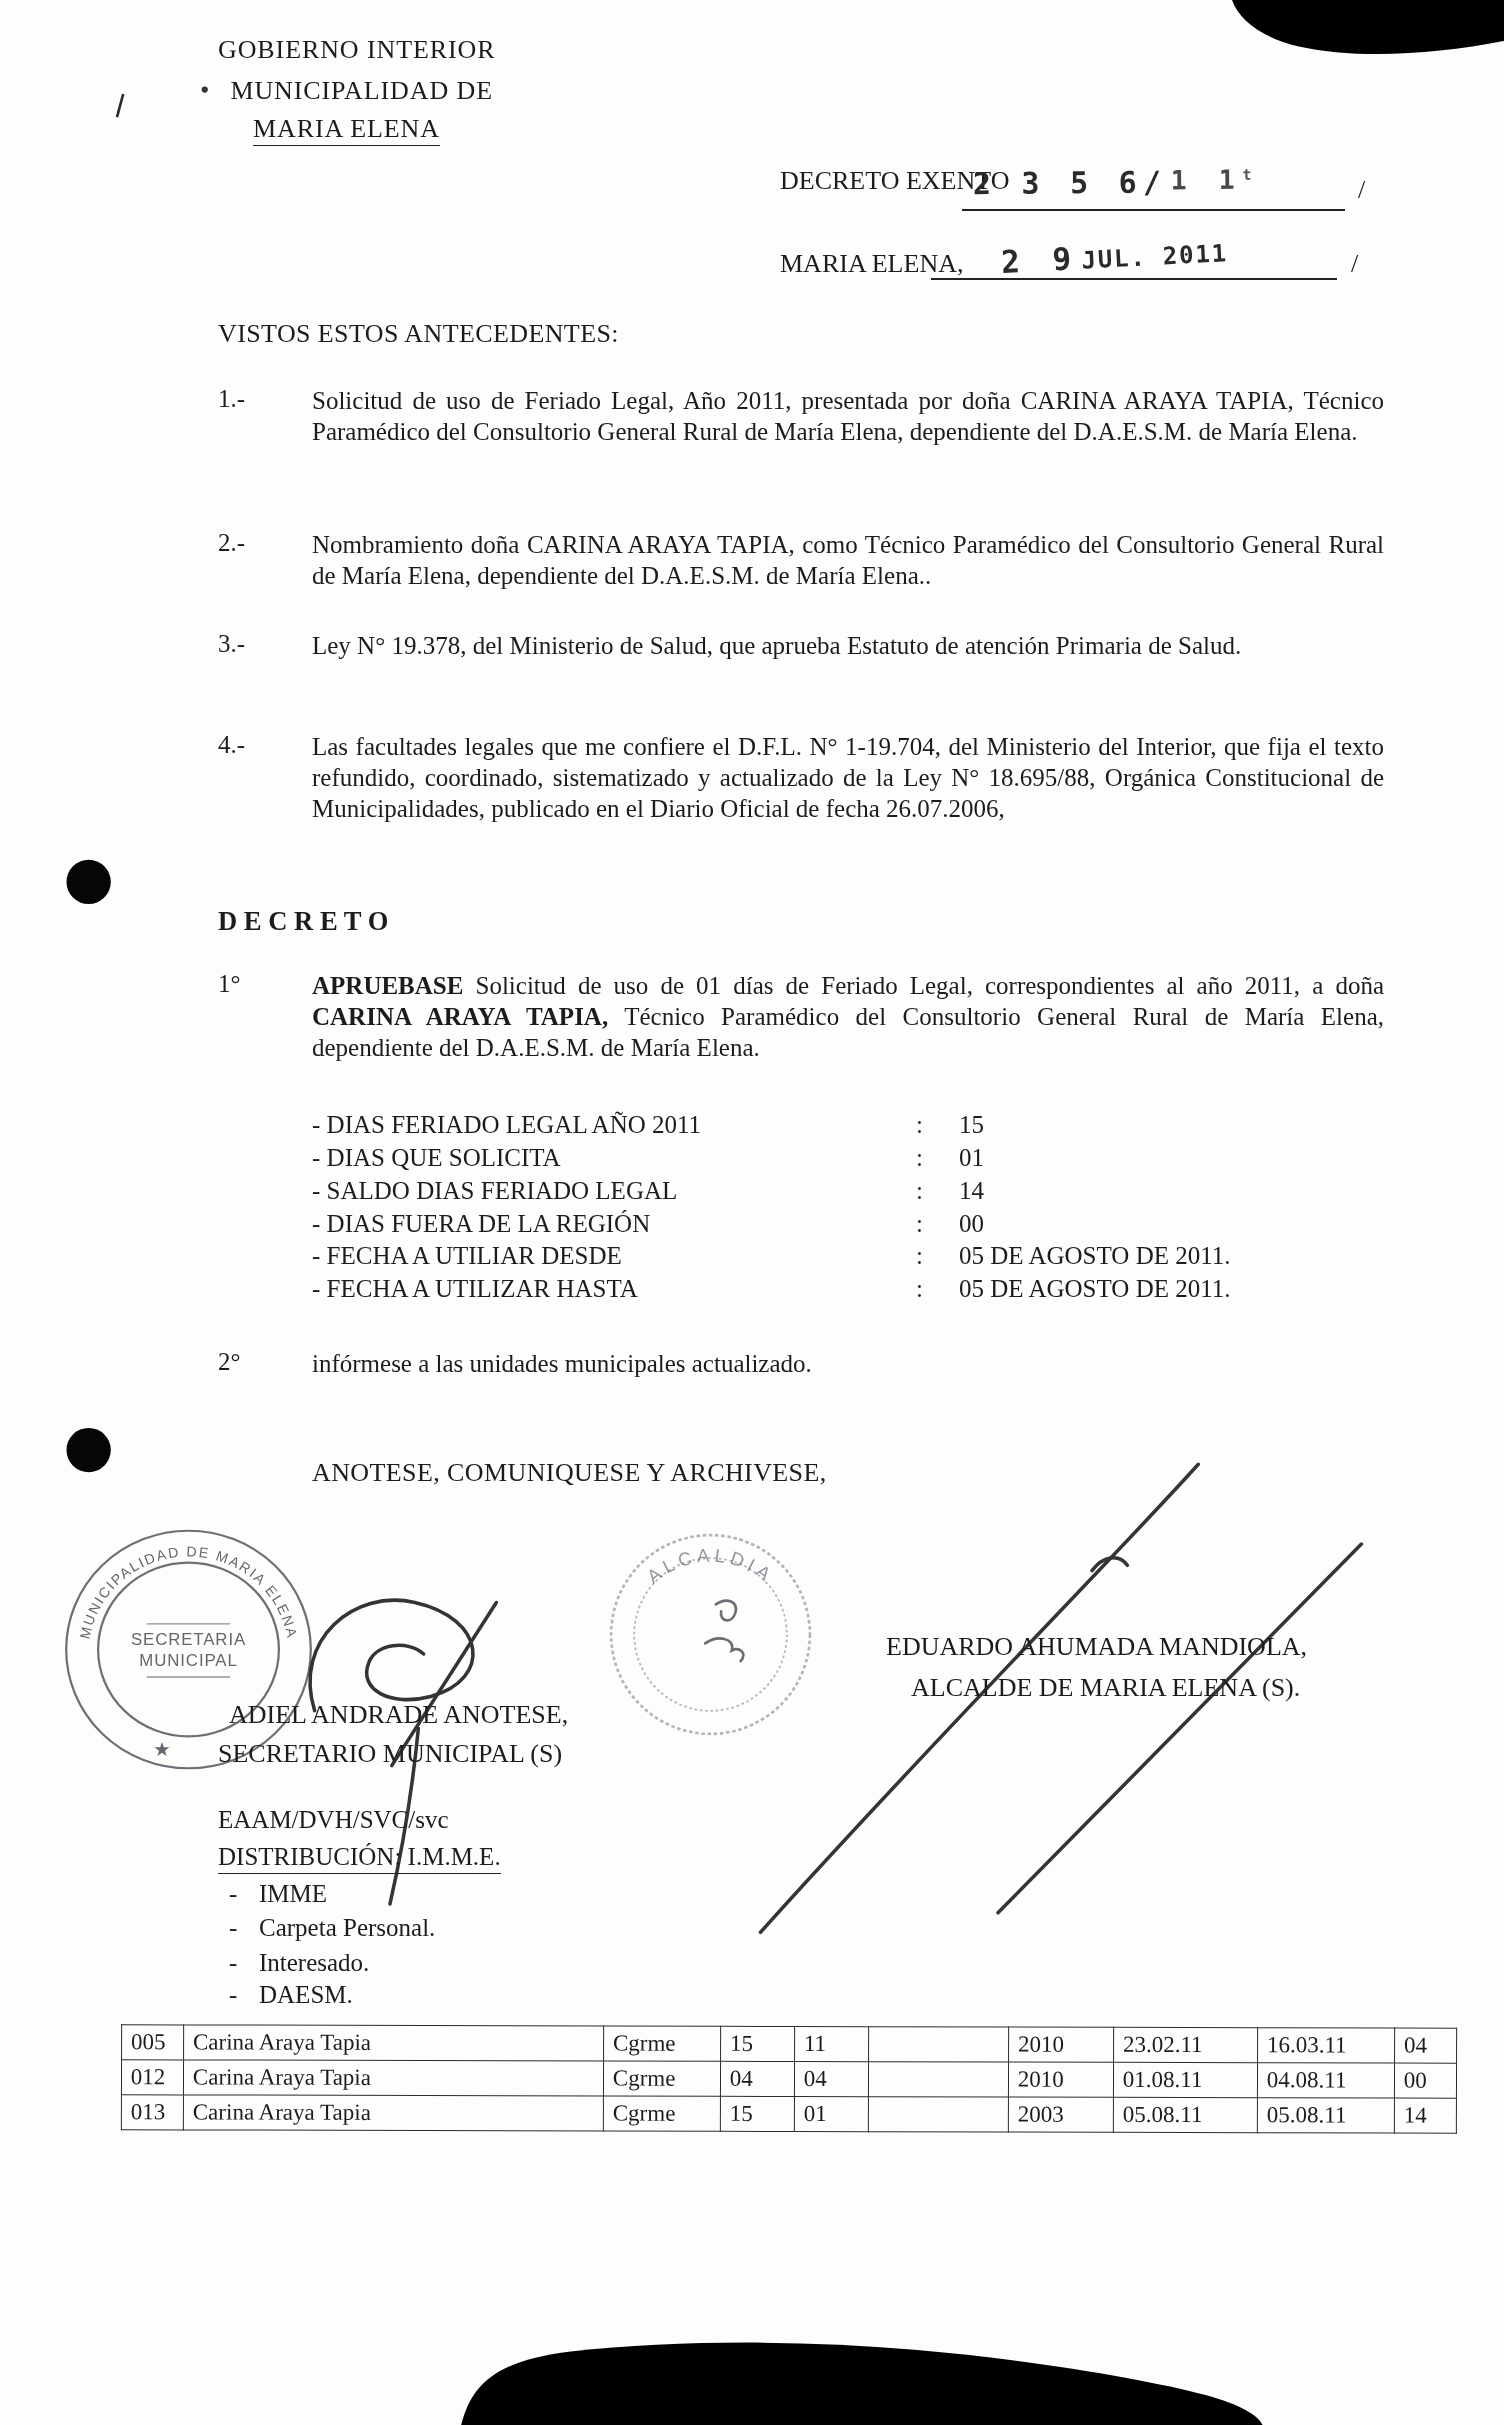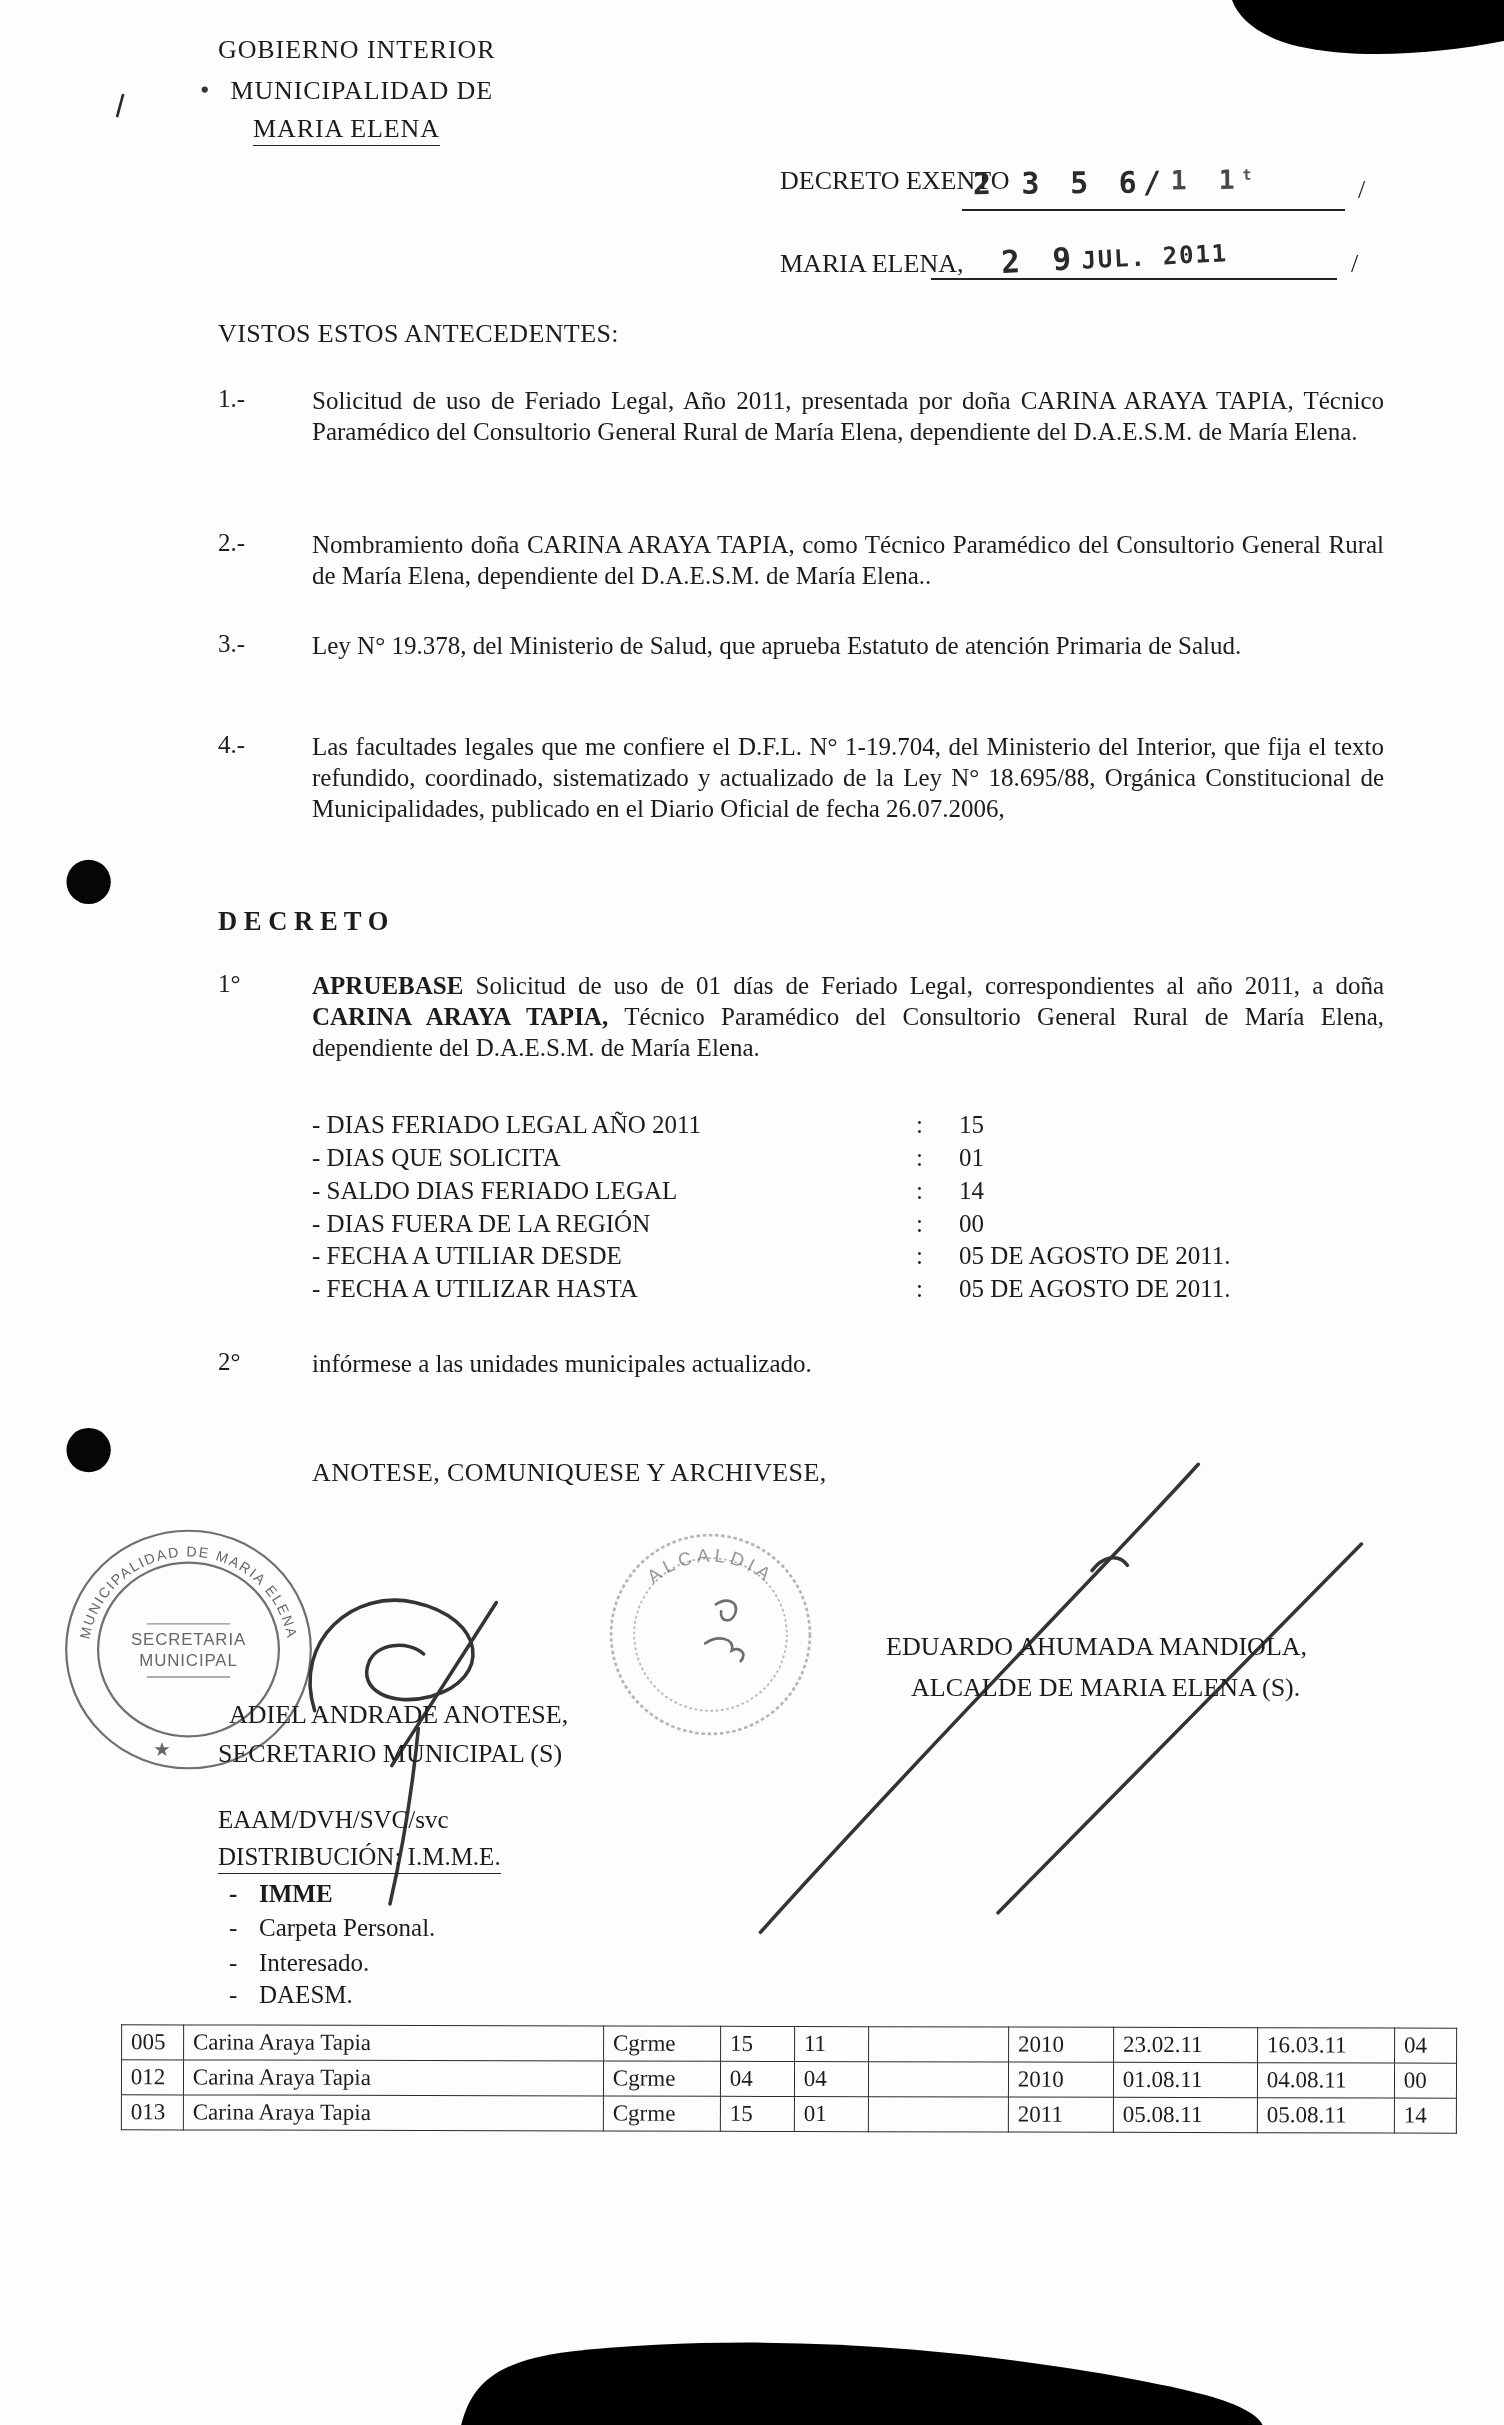--- a/index.html
+++ b/index.html
@@ -185,21 +185,21 @@
 
 <div class="abs t29" style="left:886px;top:1632px;">EDUARDO AHUMADA MANDIOLA,</div>
 <div class="abs t29" style="left:911px;top:1673px;">ALCALDE DE MARIA ELENA (S).</div>
 
 <div class="abs t29" style="left:229px;top:1700px;">ADIEL ANDRADE ANOTESE,</div>
 <div class="abs t29" style="left:218px;top:1739px;">SECRETARIO MUNICIPAL (S)</div>
 
 <div class="abs" style="left:218px;top:1806px;font-size:25px;">EAAM/DVH/SVC/svc</div>
 <div class="abs underline" style="left:218px;top:1843px;font-size:25px;">DISTRIBUCIÓN: I.M.M.E.</div>
 
-<div class="dist-row" style="top:1880px;font-weight:bold;">
+<div class="dist-row" style="top:1880px;">
   <span class="dist-dash">-</span><span>IMME</span>
 </div>
 <div class="dist-row" style="top:1914px;">
   <span class="dist-dash">-</span><span>Carpeta Personal.</span>
 </div>
 <div class="dist-row" style="top:1949px;">
   <span class="dist-dash">-</span><span>Interesado.</span>
 </div>
 <div class="dist-row" style="top:1981px;">
   <span class="dist-dash">-</span><span>DAESM.</span>
@@ -243,21 +243,21 @@
     <td>04.08.11</td>
     <td>00</td>
   </tr>
   <tr>
     <td>013</td>
     <td>Carina Araya Tapia</td>
     <td>Cgrme</td>
     <td>15</td>
     <td>01</td>
     <td></td>
-    <td>2011</td>
+    <td>2003</td>
     <td>05.08.11</td>
     <td>05.08.11</td>
     <td>14</td>
   </tr>
 </tbody>
   </table>
 
 <svg class="abs noptr" style="left:0;top:0;" width="1505" height="2426" viewBox="0 0 1698 2737">
   <g fill="none" stroke="#1f1f1f" stroke-width="4" stroke-linecap="round" opacity="0.9">
 

